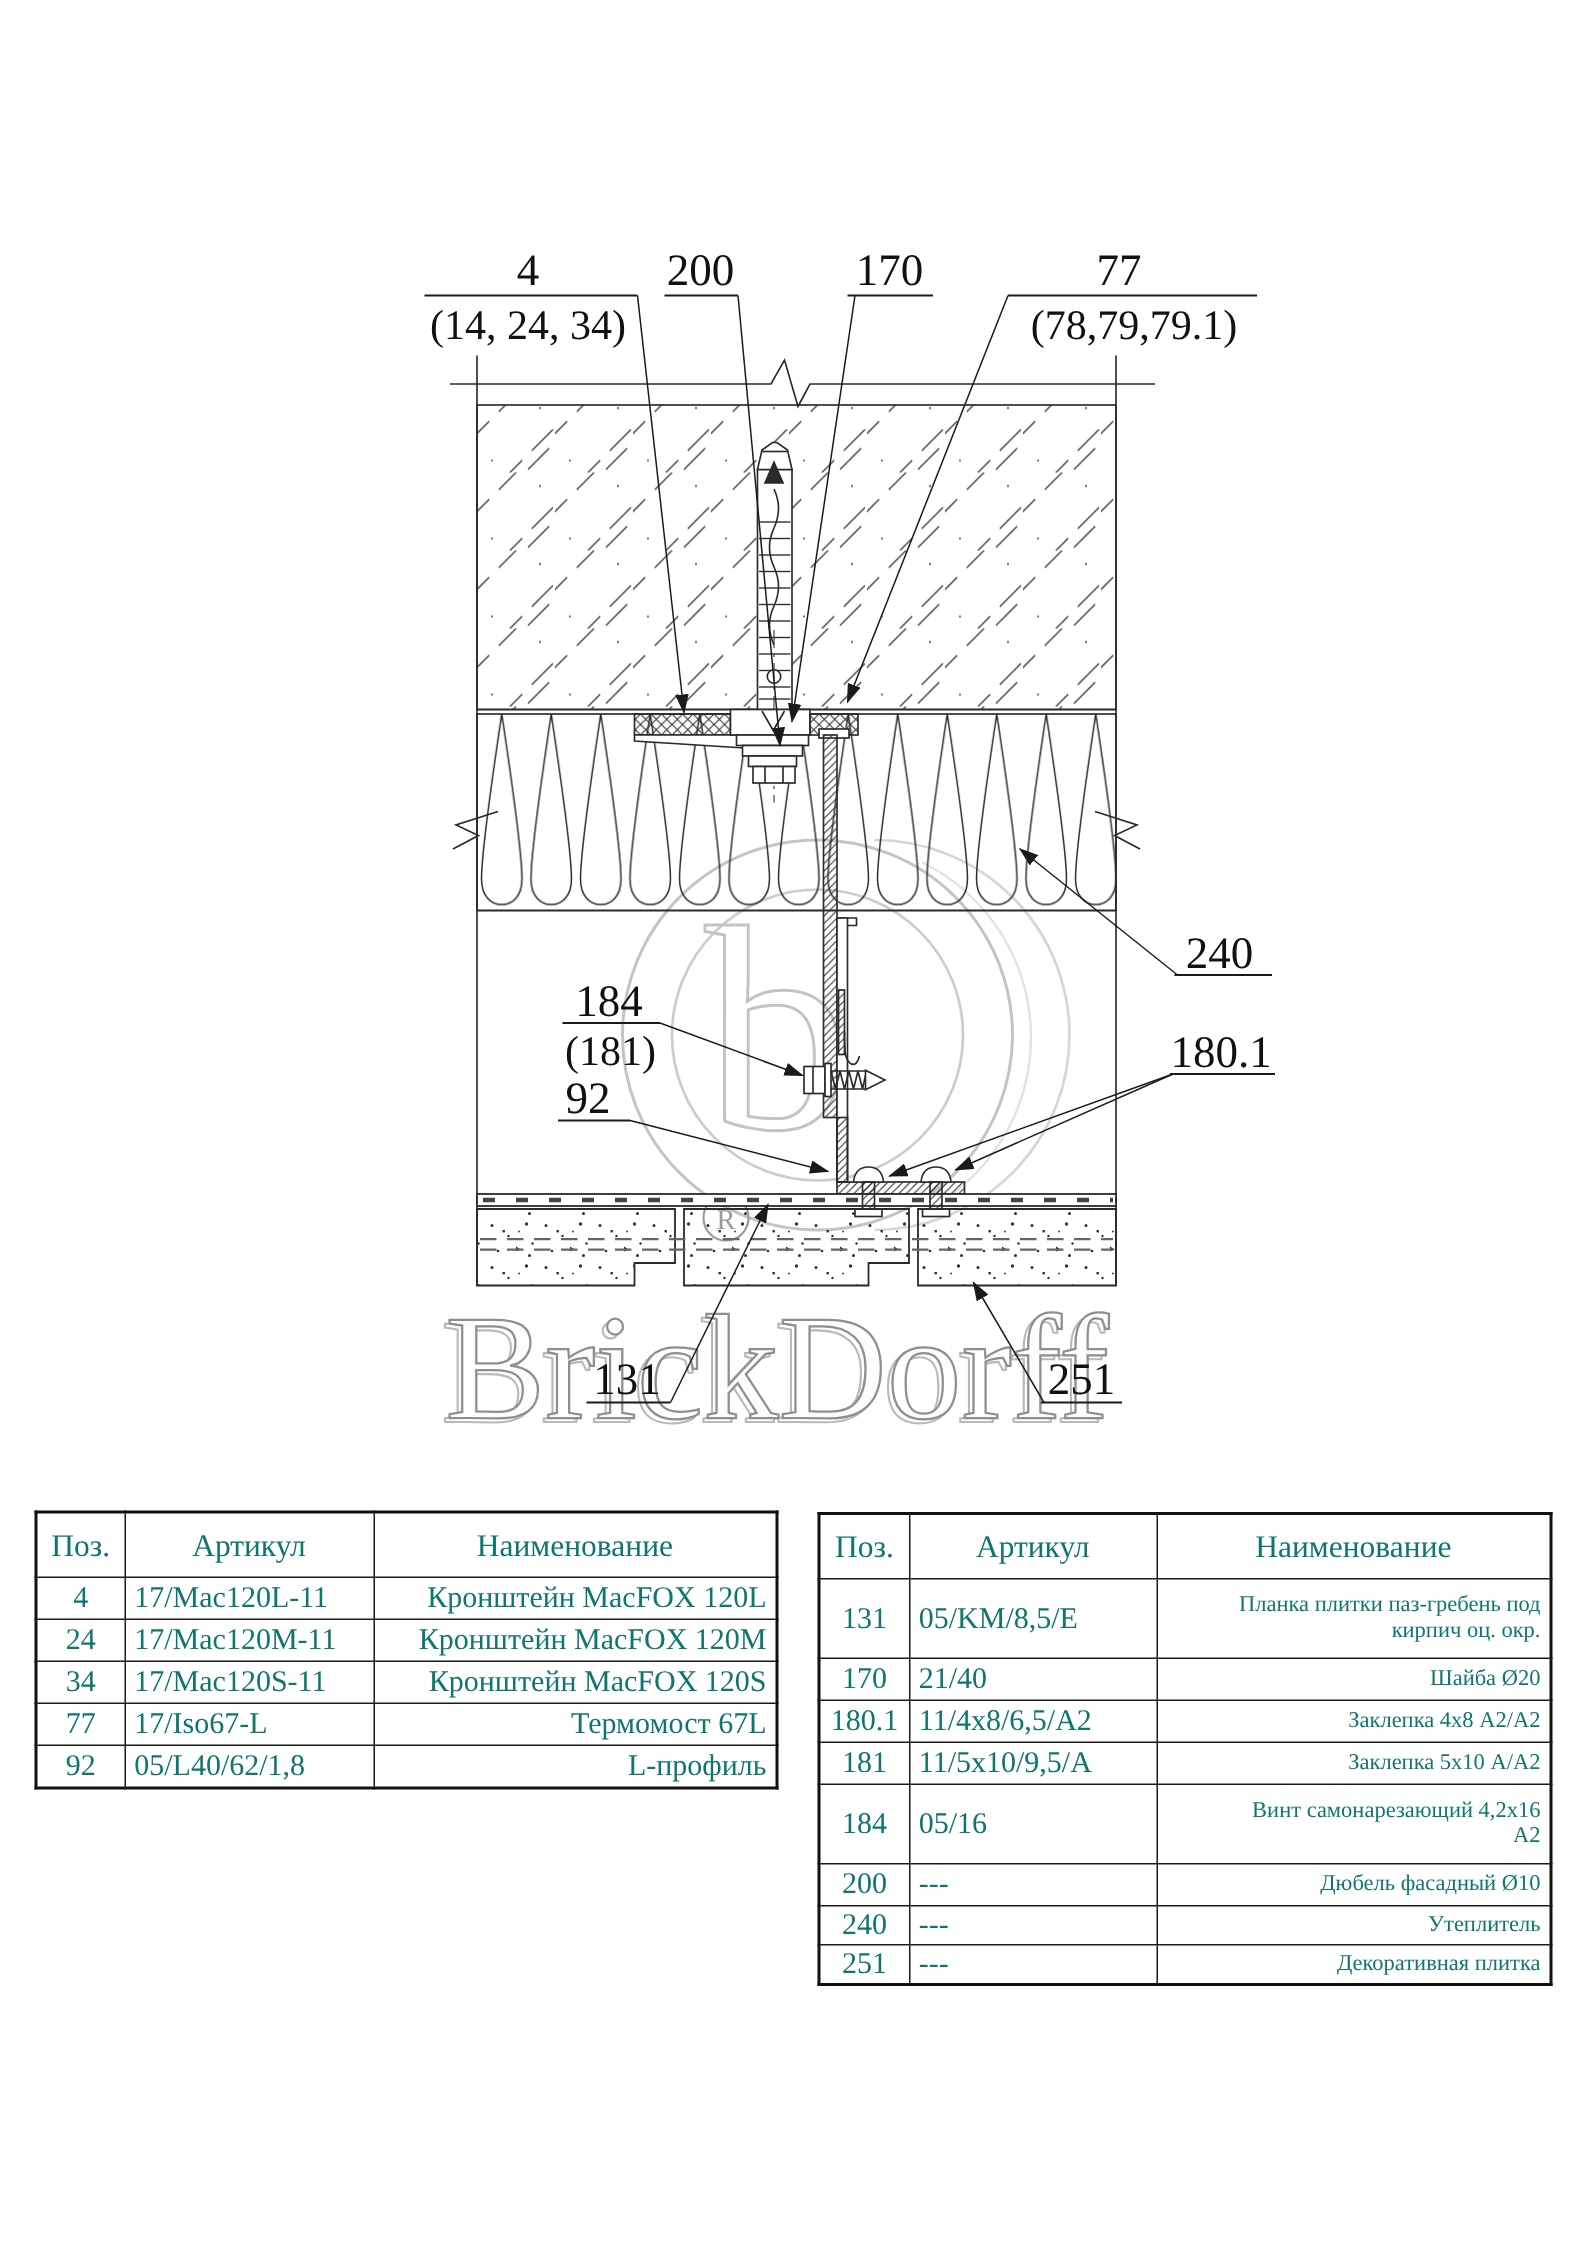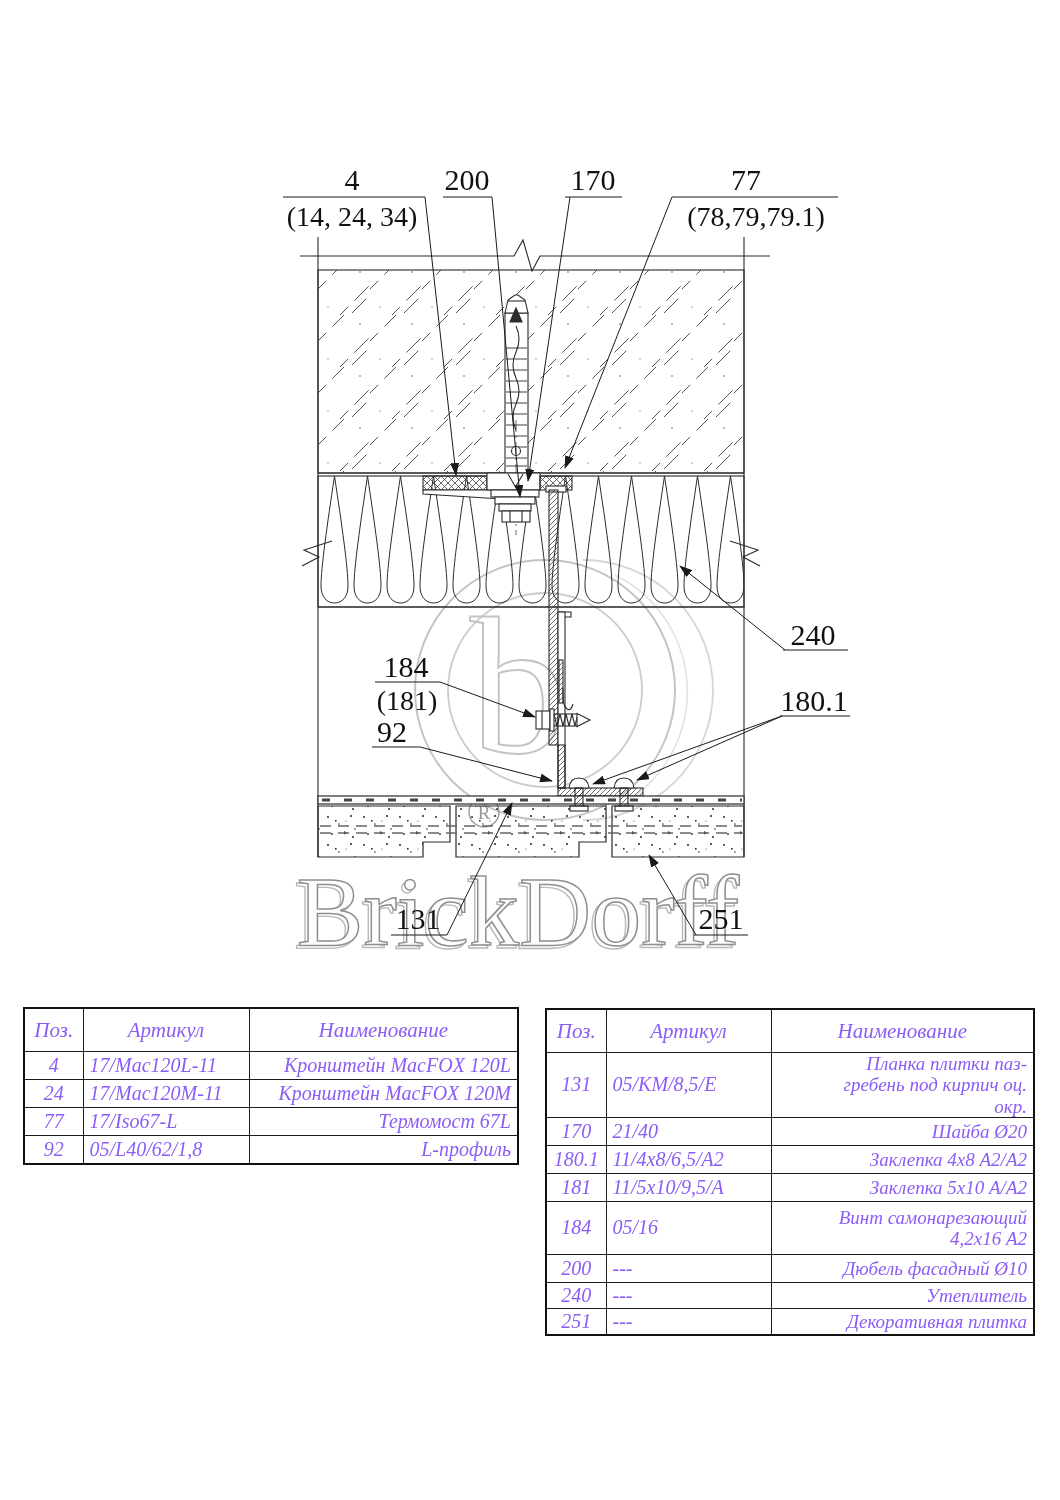--- a/index.html
+++ b/index.html
@@ -1,31 +1,31 @@
 <!DOCTYPE html>
 <html><head>
 <meta charset="utf-8">
 <style>
   html,body{margin:0;padding:0;background:#ffffff;}
   .page{position:relative;width:1060px;height:1500px;background:#ffffff;overflow:hidden;
         font-family:"Liberation Serif","DejaVu Serif",serif;color:#111;}
   .drawing-svg{position:absolute;left:0;top:0;}
   .parts-table{position:absolute;border-collapse:collapse;table-layout:fixed;background:#fff;}
   .parts-table td,.parts-table th{border:1.4px solid #1a1a1a;padding:0 6px;vertical-align:middle;
-        font-family:"Liberation Serif","DejaVu Serif",serif;color:#8b5cf6;overflow:hidden;font-style:italic;}
+        font-family:"Liberation Serif","DejaVu Serif",serif;color:#0f766e;overflow:hidden;}
   .parts-table{border:2.2px solid #111;}
   .parts-table th{font-weight:normal;font-size:21px;text-align:center;height:42px;}
   .parts-table td{font-size:20px;}
   .tbl-left{left:23px;top:1007px;width:494px;}
   .tbl-left td{height:27px;}
   .tbl-right{left:545px;top:1008px;width:488px;}
   .col-pos{text-align:center;}
   .col-art{text-align:left;padding-left:10px;}
   .col-name{text-align:right;padding-left:8px;font-size:18px;line-height:1.12;}
-  .tbl-right .col-name{font-size:19px;padding-left:48px;}
+  .tbl-right .col-name{font-size:15px;padding-left:48px;}
   .row-tall td{height:52px;}
   .row-std td{height:27px;}
   .row-short td{height:25px;}
 </style>
 </head>
 <body>
 
 <div class="page">
 
 <svg class="drawing-svg" width="1060" height="995" viewBox="0 0 1060 995" font-family="Liberation Serif, DejaVu Serif, serif">
@@ -238,20 +238,25 @@
           <td class="col-pos">4</td>
           <td class="col-art">17/Mac120L-11</td>
           <td class="col-name">Кронштейн MacFOX  120L</td>
         </tr>
     <tr>
           <td class="col-pos">24</td>
           <td class="col-art">17/Mac120M-11</td>
           <td class="col-name">Кронштейн MacFOX  120M</td>
         </tr>
     <tr>
+          <td class="col-pos">34</td>
+          <td class="col-art">17/Mac120S-11</td>
+          <td class="col-name">Кронштейн MacFOX 120S</td>
+        </tr>
+    <tr>
           <td class="col-pos">77</td>
           <td class="col-art">17/Iso67-L</td>
           <td class="col-name">Термомост 67L</td>
         </tr>
     <tr>
           <td class="col-pos">92</td>
           <td class="col-art">05/L40/62/1,8</td>
           <td class="col-name">L-профиль</td>
         </tr>
   </tbody>

